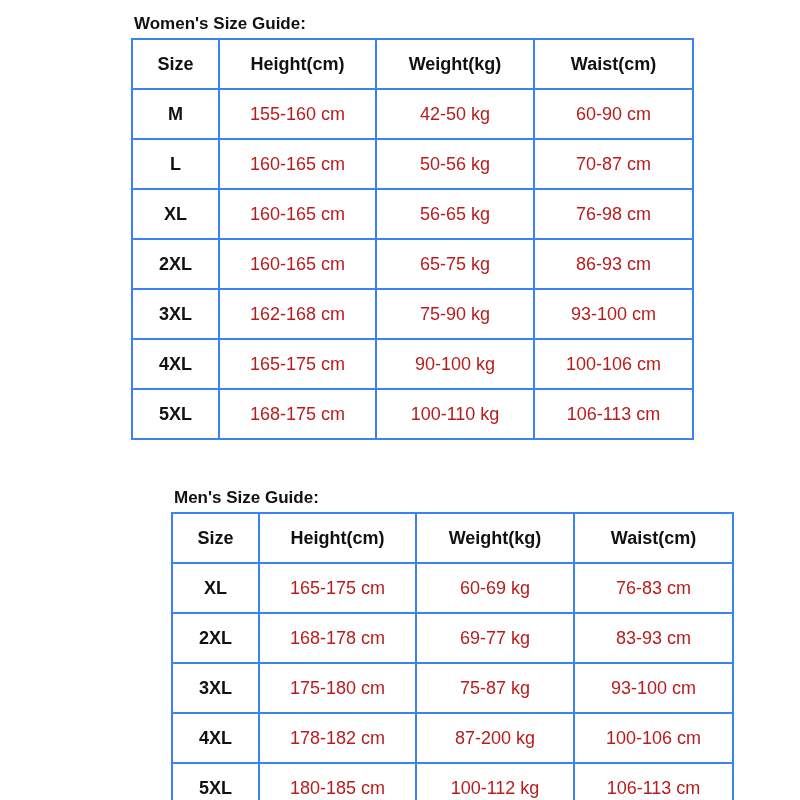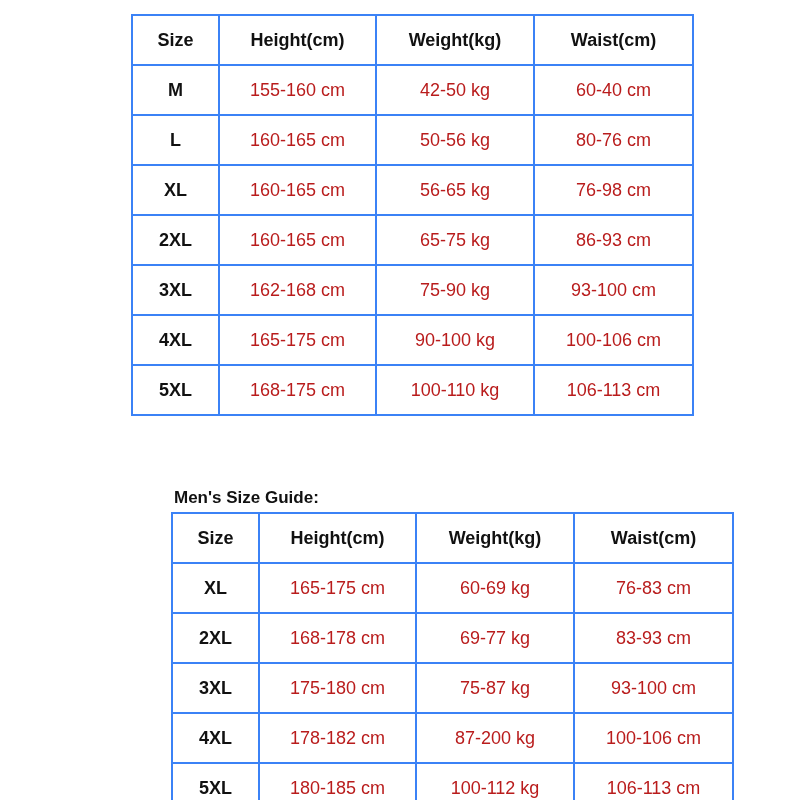--- a/index.html
+++ b/index.html
@@ -18,47 +18,48 @@
     col.c2 { width: 157px; }
     col.c3 { width: 158px; }
     col.c4 { width: 159px; }
     #women { top: 14px; }
     #men { top: 488px; padding-left: 40px; }
   </style>
 </head>
 <body>
 
 <div class="guide" id="women">
+  <div class="guide-title">Women's Size Guide:</div>
   <table>
     <colgroup>
         <col class="c1">
         <col class="c2">
         <col class="c3">
         <col class="c4">
       </colgroup>
     <thead>
       <tr>
         <th>Size</th>
         <th>Height(cm)</th>
         <th>Weight(kg)</th>
         <th>Waist(cm)</th>
       </tr>
     </thead>
     <tbody>
       <tr>
         <td class="size">M</td>
         <td>155-160 cm</td>
         <td>42-50 kg</td>
-        <td>60-40 cm</td>
+        <td>60-90 cm</td>
       </tr>
       <tr>
         <td class="size">L</td>
         <td>160-165 cm</td>
         <td>50-56 kg</td>
-        <td>80-76 cm</td>
+        <td>70-87 cm</td>
       </tr>
       <tr>
         <td class="size">XL</td>
         <td>160-165 cm</td>
         <td>56-65 kg</td>
         <td>76-98 cm</td>
       </tr>
       <tr>
         <td class="size">2XL</td>
         <td>160-165 cm</td>

